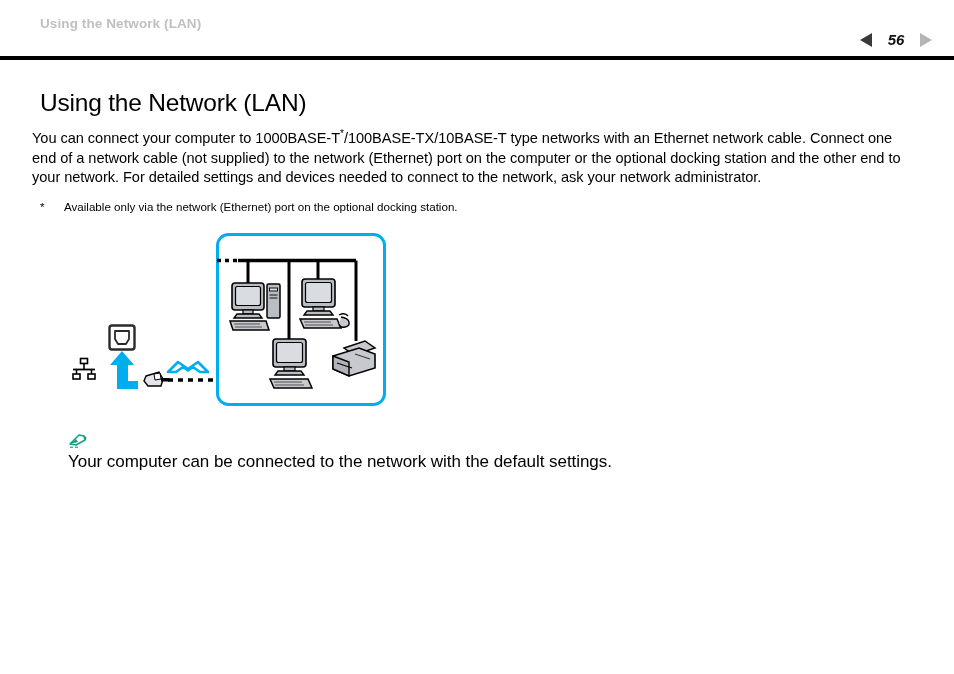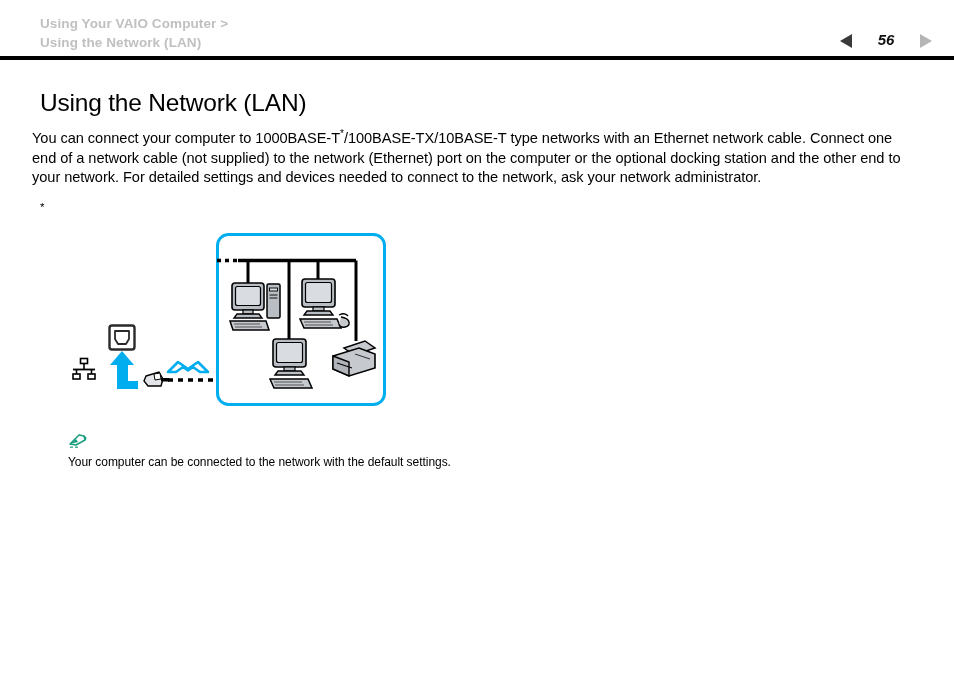--- a/index.html
+++ b/index.html
@@ -31,22 +31,22 @@
     color: #c0c0c0;
     letter-spacing: 0.1px;
   }
   .breadcrumb .bc-line { display: block; white-space: nowrap; }
 
   .pager {
     position: absolute;
     right: 22px;
     top: 31px;
     display: flex;
-    align-items: flex-end;
-    gap: 25px;
+    align-items: center;
+    gap: 15px;
   }
   .pager-arrow {
     width: 0; height: 0;
     display: block;
   }
   .arrow-left {
     border-top: 7px solid transparent;
     border-bottom: 7px solid transparent;
     border-right: 12px solid #3a3a3a;
   }
@@ -123,52 +123,52 @@
   
   .notes {
     margin: 14px 0 0 68px;
     width: 830px;
   }
   .note-icon-row {
     height: 18px;
     margin-bottom: 1px;
   }
   .note-text {
-    font-size: 12px;
+    font-size: 17px;
     line-height: 20px;
     margin: 0 0 16px 0;
     letter-spacing: -0.05px;
   }
 </style>
 </head>
 <body>
 
 <div class="header">
   <div class="breadcrumb">
-    <span class="bc-line">Using Your VAIO Computer &gt;</span>
     <span class="bc-line">Using the Network (LAN)</span>
   </div>
 
   <div class="pager">
     <span class="pager-arrow arrow-left"></span>
     <span class="page-num">56</span>
     <span class="pager-arrow arrow-right"></span>
   </div>
 
   <div class="rule"></div>
 </div>
 
 <div class="content">
 
   <h1 class="page-title">Using the Network (LAN)</h1>
 
   <p class="body-text"><span>You can connect your computer to 1000BASE-T</span><sup class="star">*</sup><span>/100BASE-TX/10BASE-T type networks with an Ethernet network cable. Connect one end of a network cable (not supplied) to the network (Ethernet) port on the computer or the optional docking station and the other end to your network. For detailed settings and devices needed to connect to the network, ask your network administrator.</span></p>
 
   <div class="footnote">
     <span class="footnote-mark">*</span>
+    <span>Available only via the network (Ethernet) port on the optional docking station.</span>
   </div>
 
   <div class="diagram-wrap">
     <svg class="diagram" width="340" height="190" viewBox="0 0 340 190">
 
       <rect x="157.5" y="5.5" width="167" height="170" rx="11" ry="11" fill="none" stroke="#00aeef" stroke-width="3"></rect>
 
       <g>
         <line x1="178" y1="31.5" x2="296" y2="31.5" stroke="#000" stroke-width="3.4"></line>
 

